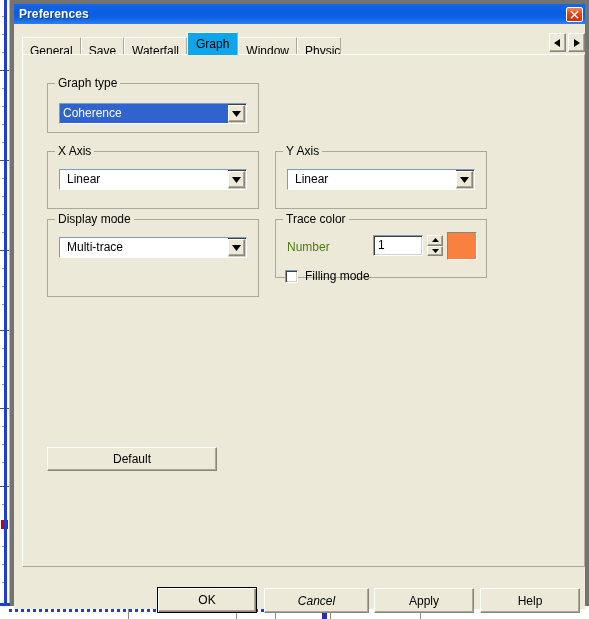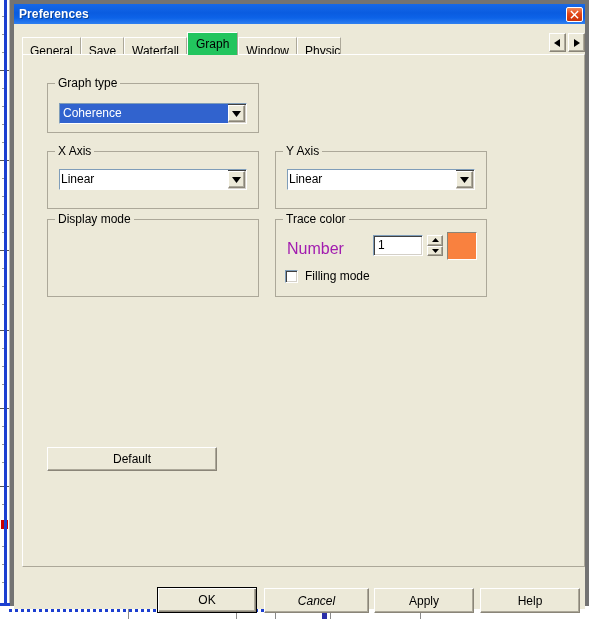--- a/index.html
+++ b/index.html
@@ -154,21 +154,21 @@
     box-sizing: border-box;
     white-space: nowrap;
     cursor: pointer;
     position: relative;
     top: 2px;
   }
   .tab.selected {
     height: 23px;
     line-height: 22px;
     top: 0;
-    background: #22c55e;
+    background: #0ea5e9;
     border: 1px solid #ffffff;
     border-right-color: #aca899;
     border-bottom: none;
     z-index: 3;
     padding: 0 8px;
   }
   .tab.clipped {
     overflow: hidden;
     max-width: 44px;
     padding-right: 0;
@@ -236,21 +236,21 @@
     box-shadow: inset 1px 1px 0 #404040, inset -1px -1px 0 #d4d0c8;
     box-sizing: border-box;
     display: flex;
     align-items: stretch;
     cursor: pointer;
   }
   .combo-text {
     flex: 1;
     font-size: 12px;
     line-height: 19px;
-    padding-left: 1px;
+    padding-left: 7px;
     color: #000000;
     background: #ffffff;
     white-space: nowrap;
     overflow: hidden;
   }
   .combo.highlighted .combo-text {
     background: #3163ce;
     color: #ffffff;
     padding-left: 3px;
   }
@@ -329,22 +329,22 @@
   }
   .checkrow .lbl {
     font-size: 12px;
     margin-left: 7px;
     color: #000;
     white-space: nowrap;
   }
 
   .static-label {
     position: absolute;
-    font-size: 16px;
-    color: #a21caf;
+    font-size: 12px;
+    color: #4d7c0f;
     white-space: nowrap;
   }
 
   
   .btn {
     position: absolute;
     background: #ece9d8;
     border: 1px solid;
     border-color: #ffffff #8a8578 #8a8578 #ffffff;
     box-shadow: inset -1px -1px 0 #aca899;
@@ -497,22 +497,30 @@
         <div class="combo-arrow">
           <svg width="9" height="6" viewBox="0 0 9 6" aria-hidden="true">
             <path d="M0 0 L9 0 L4.5 6 Z" fill="#000000"></path>
           </svg>
         </div>
       </div>
 
       <div class="group" style="left:24px; top:164px; width:212px; height:78px;">
         <div class="group-legend">Display mode</div>
       </div>
-
-      <div class="group" style="left:252px; top:164px; width:212px; height:78px;">
+      <div class="combo" style="left:36px; top:182px; width:188px;">
+        <div class="combo-text">Multi-trace</div>
+        <div class="combo-arrow">
+          <svg width="9" height="6" viewBox="0 0 9 6" aria-hidden="true">
+            <path d="M0 0 L9 0 L4.5 6 Z" fill="#000000"></path>
+          </svg>
+        </div>
+      </div>
+
+      <div class="group" style="left:252px; top:164px; width:212px; height:59px;">
         <div class="group-legend">Trace color</div>
       </div>
       <div class="static-label" style="left:264px; top:185px;">Number</div>
       <div class="spin-edit" style="left:350px; top:180px; width:50px;">1</div>
       <div class="spin-btns" style="left:404px; top:180px;">
         <div class="spin-up">
           <svg width="7" height="4" viewBox="0 0 7 4" aria-hidden="true">
             <path d="M3.5 0 L7 4 L0 4 Z" fill="#000000"></path>
           </svg>
         </div>

